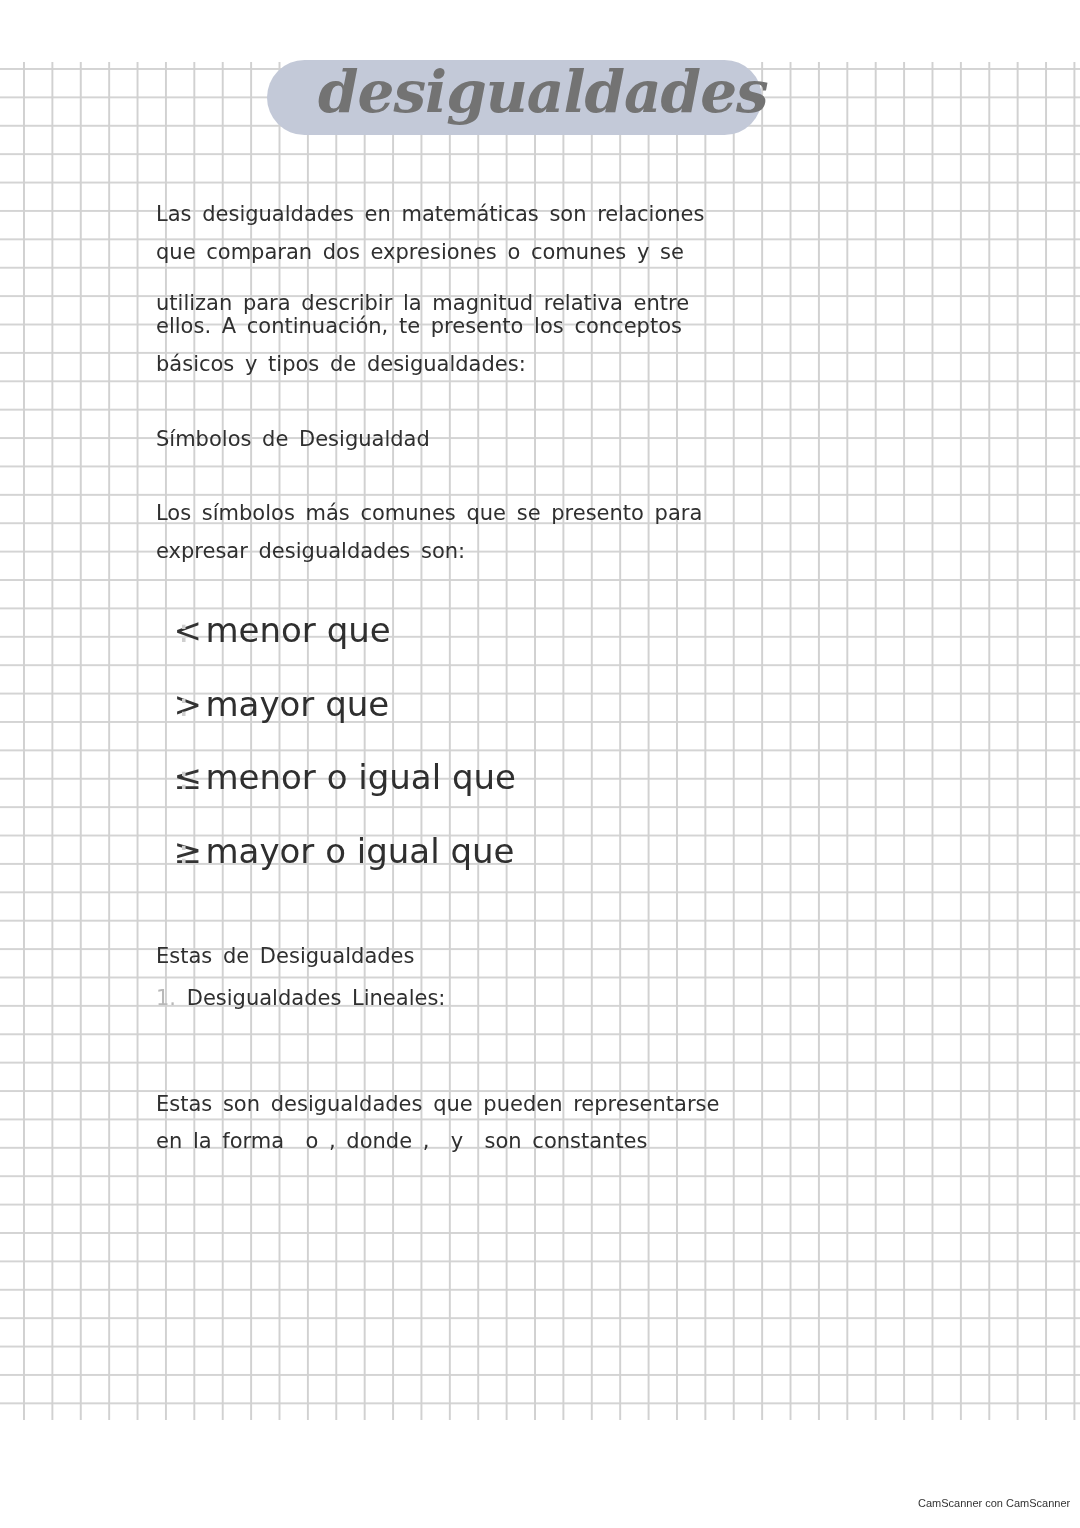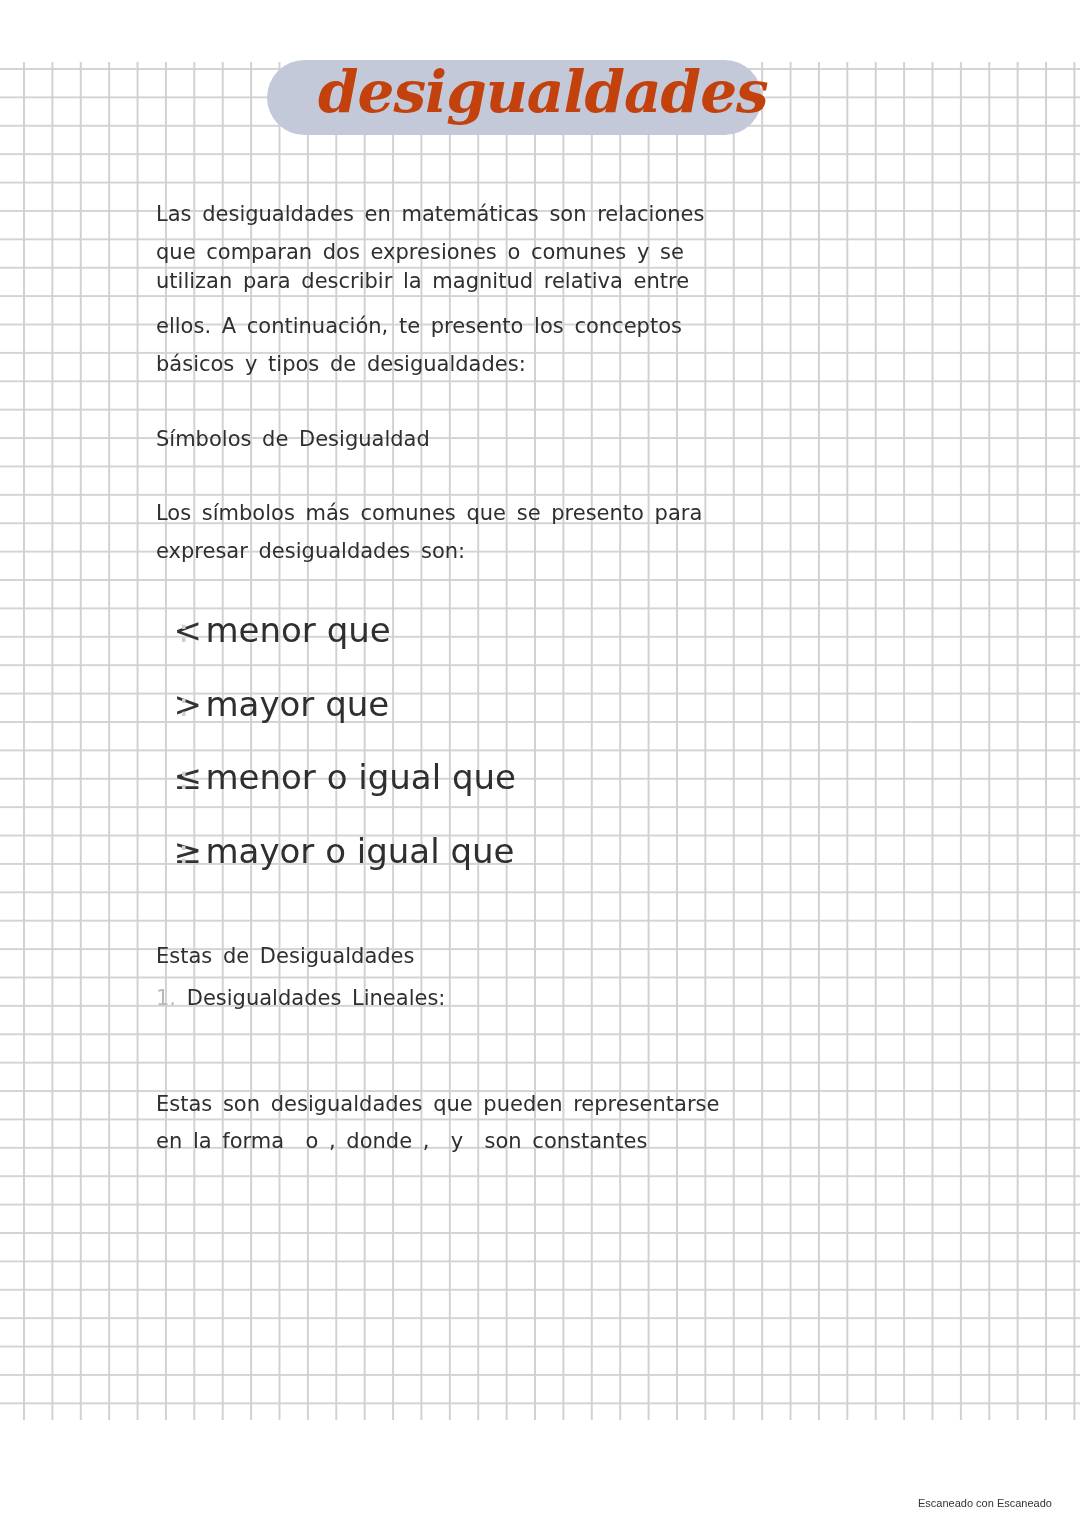--- a/index.html
+++ b/index.html
@@ -18,21 +18,21 @@
       background-position: 23px 6px;
       opacity: 0.95;
     }
     .title-pill {
       position: absolute; left: 267px; top: 60px; width: 495px; height: 75px;
       background: #c3c9d8; border-radius: 38px;
     }
     .title-text {
       position: absolute; left: 318px; top: 58px;
       font-family: "DejaVu Serif", serif; font-style: italic; font-weight: bold;
-      font-size: 58px; color: #c2410c; letter-spacing: -1px;
+      font-size: 58px; color: #737373; letter-spacing: -1px;
     }
     .txt {
       position: absolute; left: 156px; font-size: 21px; line-height: 37.5px;
       color: #2f2f2f; word-spacing: 4px; white-space: nowrap;
     }
     .sym {
       position: absolute; left: 156px; font-size: 34px; color: #2f2f2f;
       white-space: nowrap;
       text-align: right;
     }
@@ -48,21 +48,21 @@
 <body>
 
 <div class="grid"></div>
 
 <div class="title-pill"></div>
 <div class="title-text">desigualdades</div>
 
 <div>
   <div class="txt" style="top:196px">Las desigualdades en matemáticas son relaciones</div>
   <div class="txt" style="top:234px">que comparan dos expresiones o comunes y se</div>
-  <div class="txt" style="top:263px">utilizan para describir la magnitud relativa entre</div>
+  <div class="txt" style="top:285px">utilizan para describir la magnitud relativa entre</div>
   <div class="txt" style="top:308px">ellos. A continuación, te presento los conceptos</div>
   <div class="txt" style="top:346px">básicos y tipos de desigualdades:</div>
 </div>
 
 <div class="txt" style="top:421px">Símbolos de Desigualdad</div>
 
 <div class="txt" style="top:495px">Los símbolos más comunes que se presento para</div>
 <div class="txt" style="top:533px">expresar desigualdades son:</div>
 
 <div>
@@ -83,13 +83,13 @@
 <div class="txt" style="top:938px">Estas de Desigualdades</div>
 
 <div class="txt" style="top:980px">
   <span class="num">1.</span>
   <span>Desigualdades Lineales:</span>
 </div>
 
 <div class="txt" style="top:1086px">Estas son desigualdades que pueden representarse</div>
 <div class="txt" style="top:1123px; white-space:pre">en la forma  o , donde ,  y  son constantes</div>
 
-<div class="watermark">Escaneado con Escaneado</div>
+<div class="watermark">CamScanner con CamScanner</div>
 
 </body></html>

